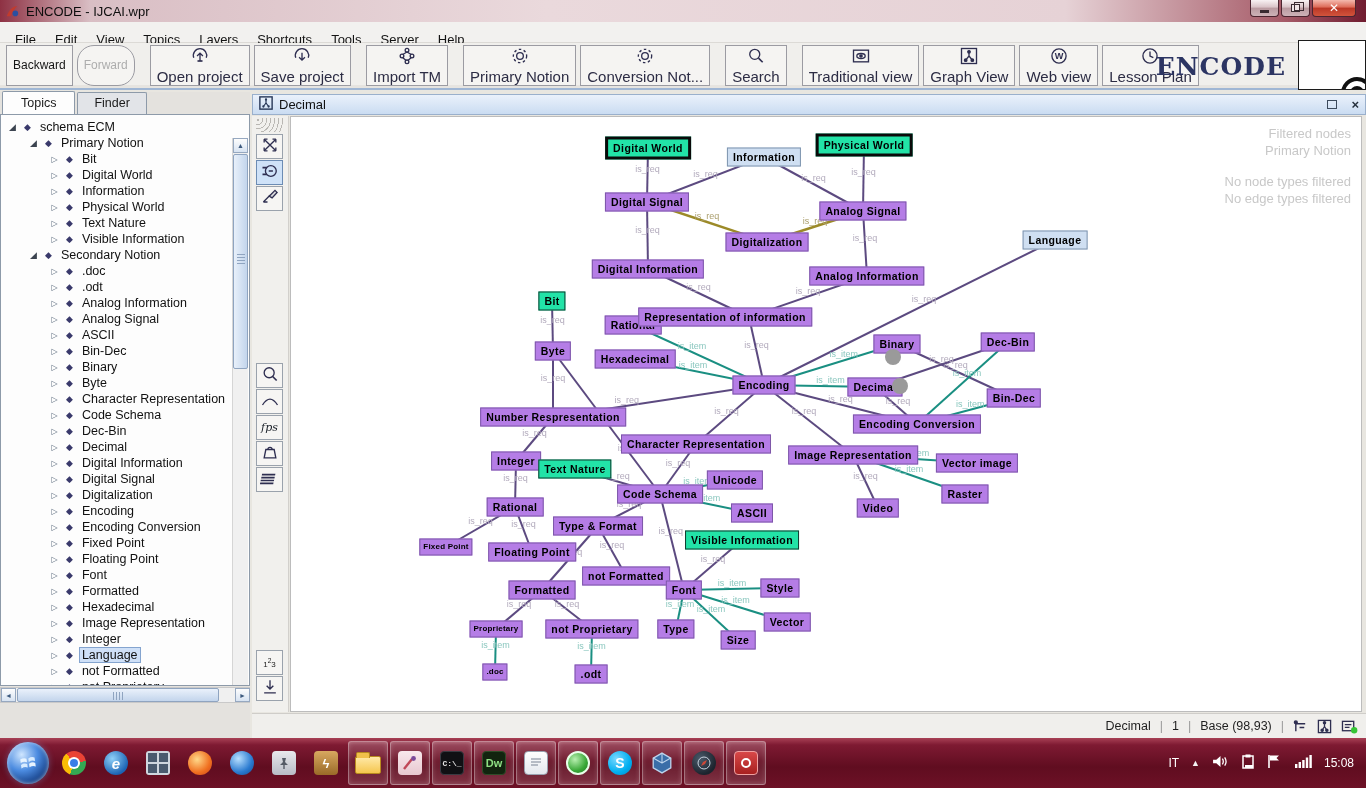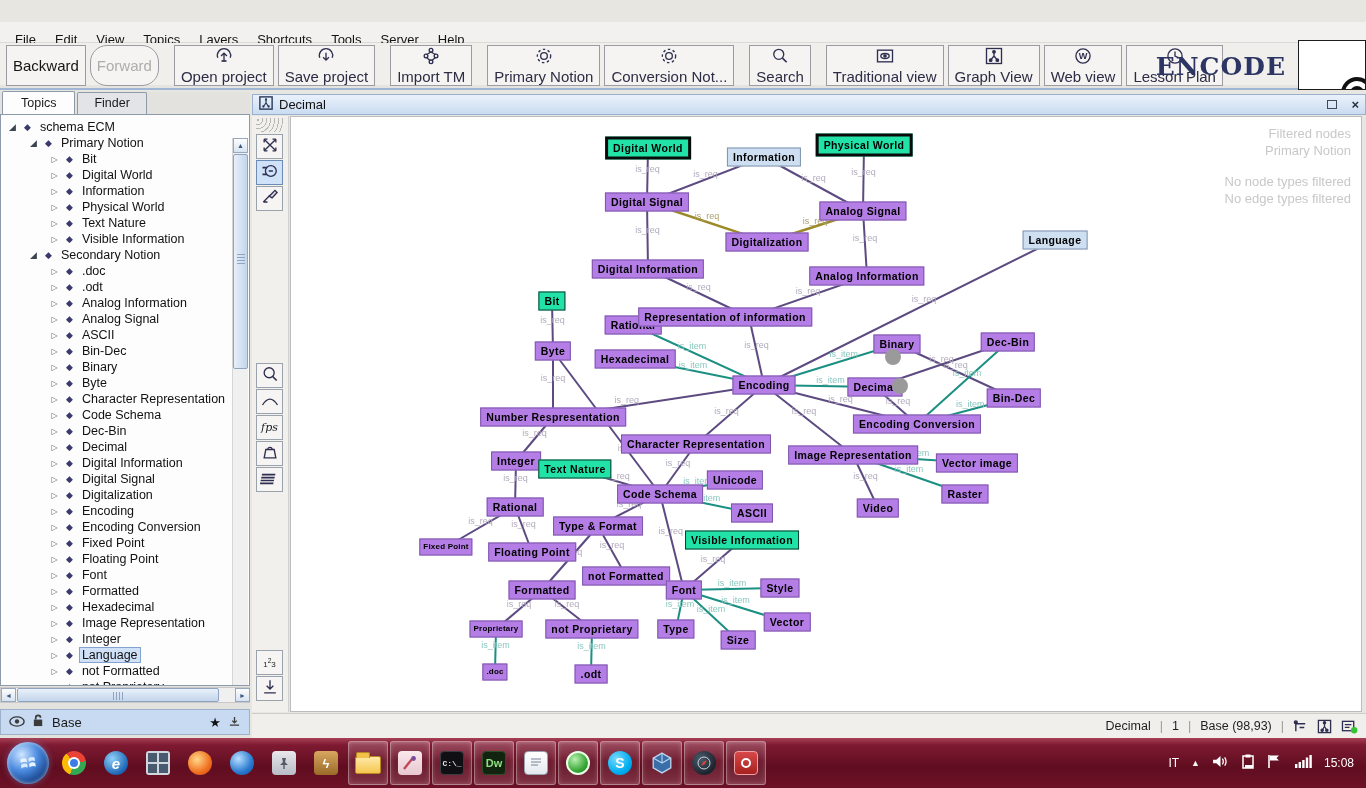--- a/index.html
+++ b/index.html
@@ -26,21 +26,21 @@
   
   .menubar { position:absolute; top:22px; left:0; right:0; height:21px; background:#f2f1ef;
     border-bottom:1px solid #dcdad6; display:flex; align-items:center; padding-left:6px; }
   .menu-item { font-size:13px; color:#141414; padding:16px 10px 2px 9px; cursor:default; }
 
   
   .toolbar { position:absolute; top:43px; left:0; right:0; height:47px; background:#f0efec;
     border-bottom:2px solid #9fb6d4; box-shadow:inset 0 -3px 0 #e6e4e0; display:flex; align-items:center; padding-left:4px; }
   .tbtn { height:41px; margin:0 2px; background:#f5f4f2; border:1px solid #9b9ba2;
     display:flex; flex-direction:column; align-items:center; justify-content:center; min-width:57px; padding:1px 6px 2px; }
-  .tbtn.textbtn { flex-direction:row; font-size:15px; color:#151515; min-width:52px; }
+  .tbtn.textbtn { flex-direction:row; font-size:12px; color:#151515; min-width:52px; }
   .tbtn.disabled { color:#adadad;border-radius:17px; }
   .tbtn .ticon { height:20px; display:flex; align-items:center; }
   .tbtn .tlbl { font-size:15px; font-weight:normal; color:#2c2c44; margin-top:2px; white-space:nowrap; }
   .tgap { width:11px; }
   .logo-text { position:absolute; right:80px; top:9px; font-family:"DejaVu Serif",serif; font-weight:bold;
     font-size:25px; letter-spacing:1px; color:#2c3563; }
   .logo-box { position:absolute; right:0; top:-3px; width:68px; height:50px; background:#fff; border:1px solid #1c1c1c; overflow:hidden; }
 
   
   .sidebar { position:absolute; left:0; top:92px; width:250px; height:646px; background:#e4e2de; }
@@ -133,20 +133,40 @@
   .g-folder { position:relative; width:26px; height:18px; background:linear-gradient(#ffe9a8,#f5c64e); border:1px solid #b88a1e; border-radius:2px; margin-top:4px; }
   .g-folder:before { content:""; position:absolute; left:0; top:-5px; width:12px; height:5px; background:#f0c04a; border:1px solid #b88a1e; border-bottom:none; border-radius:2px 2px 0 0; }
   .g-grid { width:24px; height:24px; border-radius:3px; background:#cfd6de; display:grid; grid-template-columns:9px 9px; gap:2px; padding:2px; }
   .g-grid b { background:#4a5a6e; display:block; }
 </style>
 </head>
 <body>
 
 <div class="screen">
 
+  <div class="titlebar">
+    <span class="app-icon">
+      <svg viewBox="0 0 16 16" width="15" height="15">
+          <path d="M2 13 C4 6 9 2 13 2 C10 5 8 9 6 13 Z" fill="#c23b2e"></path>
+          <circle cx="11" cy="10" r="3" fill="#2b4fa0"></circle>
+        </svg>
+    </span>
+    <span class="title">ENCODE - IJCAI.wpr</span>
+    <div class="winbtns">
+      <div class="winbtn">
+          <span class="minglyph"></span>
+        </div>
+      <div class="winbtn">
+          <span class="restglyph"></span>
+        </div>
+      <div class="winbtn close">
+          <span>✕</span>
+        </div>
+    </div>
+  </div>
 
   <div class="menubar" id="menubar">
       <span class="menu-item">File</span>
       <span class="menu-item">Edit</span>
       <span class="menu-item">View</span>
       <span class="menu-item">Topics</span>
       <span class="menu-item">Layers</span>
       <span class="menu-item">Shortcuts</span>
       <span class="menu-item">Tools</span>
       <span class="menu-item">Server</span>
@@ -465,42 +485,20 @@
         </div>
 
       </div>
     </div>
     <div class="hscroll">
       <div class="sbtn" style="left:0;top:0;height:14px">◄</div>
       <div class="hthumb" style="left:16px;width:202px">
           <div class="grip3"></div>
         </div>
       <div class="sbtn" style="left:234px;top:0;height:14px">►</div>
-    </div>
-    <div class="layerbar">
-      <span>
-        <svg viewBox="0 0 18 12" width="16" height="11">
-            <ellipse cx="9" cy="6" rx="8" ry="5.2" fill="none" stroke="#3a3a3a" stroke-width="1.6"></ellipse>
-            <circle cx="9" cy="6" r="2.4" fill="#3a3a3a"></circle>
-          </svg>
-      </span>
-      <span>
-        <svg viewBox="0 0 14 14" width="13" height="13">
-            <rect x="2" y="6" width="9" height="7" fill="#3a3a3a"></rect>
-            <path d="M4 6 V4 a2.6 2.6 0 0 1 5.2 0" fill="none" stroke="#3a3a3a" stroke-width="1.8"></path>
-          </svg>
-      </span>
-      <span class="llabel">Base</span>
-      <span class="spacer"></span>
-      <span class="star">★</span>
-      <span>
-        <svg viewBox="0 0 14 12" width="13" height="11">
-            <path d="M2 10 h10 M7 1 v6 M4.5 5 L7 7.5 L9.5 5" stroke="#3a3a3a" stroke-width="1.4" fill="none"></path>
-          </svg>
-      </span>
     </div>
   </div>
 
   <div class="graphpanel">
     <div class="gheader">
       <span>
         <svg viewBox="0 0 16 16" width="14" height="14">
             <rect x="1" y="1" width="14" height="14" fill="none" stroke="#283858" stroke-width="1.6"></rect>
             <path d="M8 4 V8 M8 8 L5 12 M8 8 L11 12" stroke="#283858" stroke-width="1.4" fill="none"></path>
             <circle cx="8" cy="4" r="1.3" fill="#283858"></circle>

